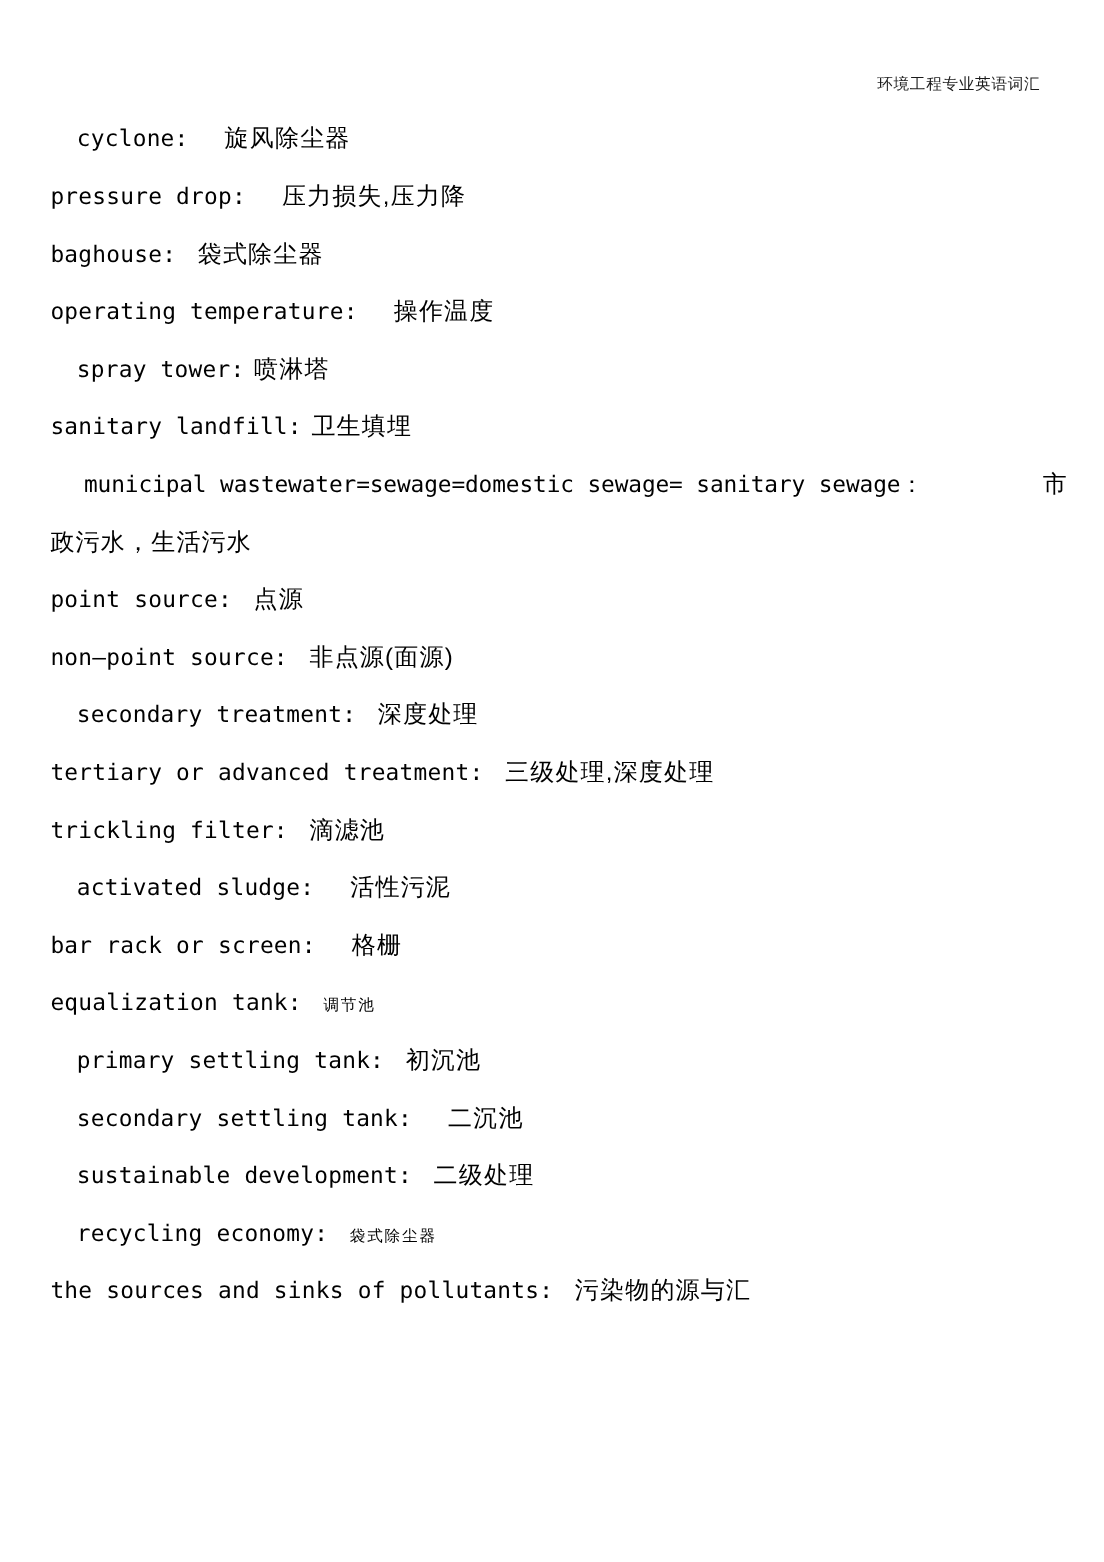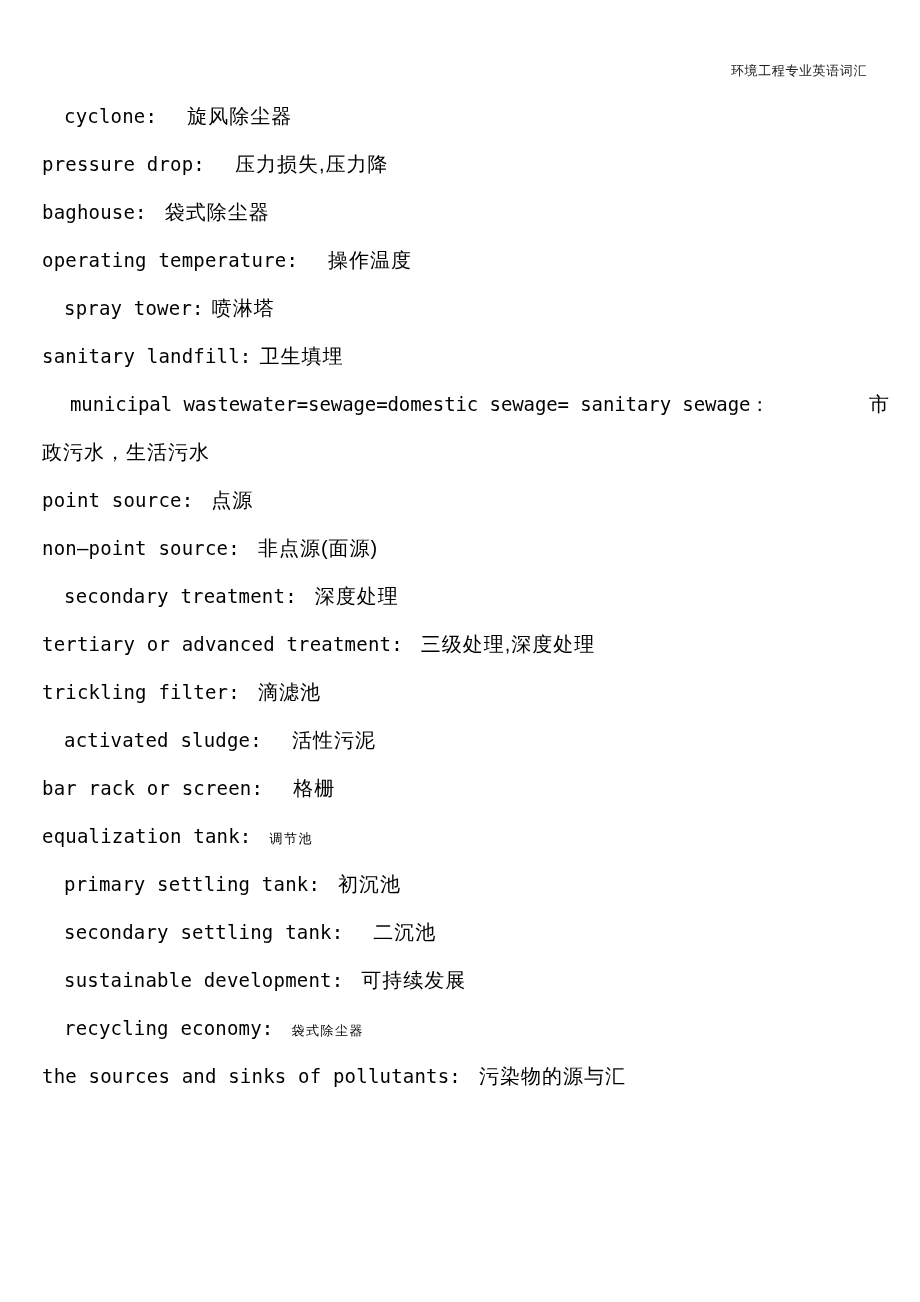--- a/index.html
+++ b/index.html
@@ -122,18 +122,18 @@
       <div class="entry-line"><span class="en">point  source:</span><span class="gap-md"></span><span class="cn">点源</span></div>
       <div class="entry-line"><span class="en">non—point  source:</span><span class="gap-md"></span><span class="cn">非点源(面源)</span></div>
       <div class="entry-line indent"><span class="en">secondary  treatment:</span><span class="gap-md"></span><span class="cn">深度处理</span></div>
       <div class="entry-line"><span class="en">tertiary  or  advanced  treatment:</span><span class="gap-md"></span><span class="cn">三级处理,深度处理</span></div>
       <div class="entry-line"><span class="en">trickling  filter:</span><span class="gap-md"></span><span class="cn">滴滤池</span></div>
       <div class="entry-line indent"><span class="en">activated  sludge:</span><span class="gap-lg"></span><span class="cn">活性污泥</span></div>
       <div class="entry-line"><span class="en">bar  rack  or  screen:</span><span class="gap-lg"></span><span class="cn">格栅</span></div>
       <div class="entry-line"><span class="en">equalization  tank:</span><span class="gap-md"></span><span class="cn song">调节池</span></div>
       <div class="entry-line indent"><span class="en">primary  settling  tank:</span><span class="gap-md"></span><span class="cn">初沉池</span></div>
       <div class="entry-line indent"><span class="en">secondary  settling  tank:</span><span class="gap-lg"></span><span class="cn">二沉池</span></div>
-      <div class="entry-line indent"><span class="en">sustainable  development:</span><span class="gap-md"></span><span class="cn">可持续发展</span></div>
+      <div class="entry-line indent"><span class="en">sustainable  development:</span><span class="gap-md"></span><span class="cn">二级处理</span></div>
       <div class="entry-line indent"><span class="en">recycling  economy:</span><span class="gap-md"></span><span class="cn song">袋式除尘器</span></div>
       <div class="entry-line"><span class="en">the  sources  and  sinks  of  pollutants:</span><span class="gap-md"></span><span class="cn">污染物的源与汇</span></div>
     </div>
 
 </div>
 
 </body></html>

